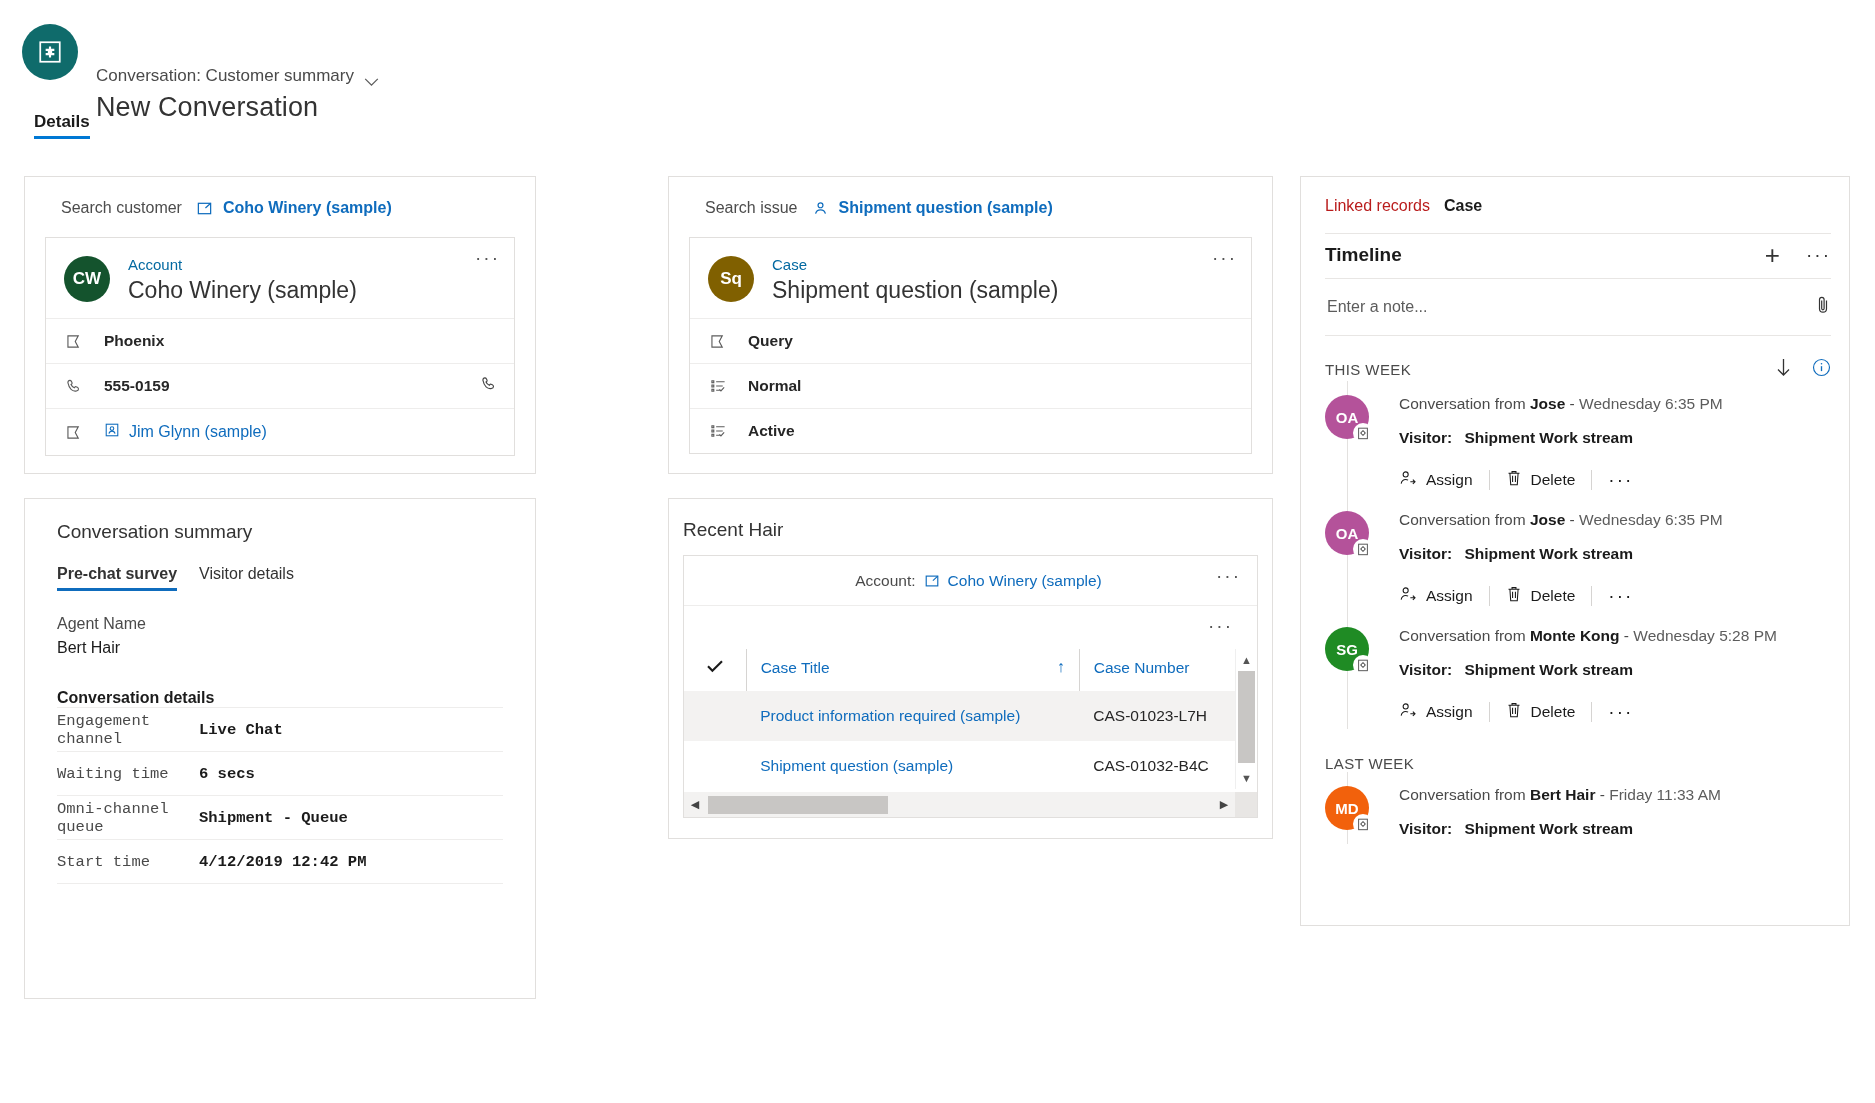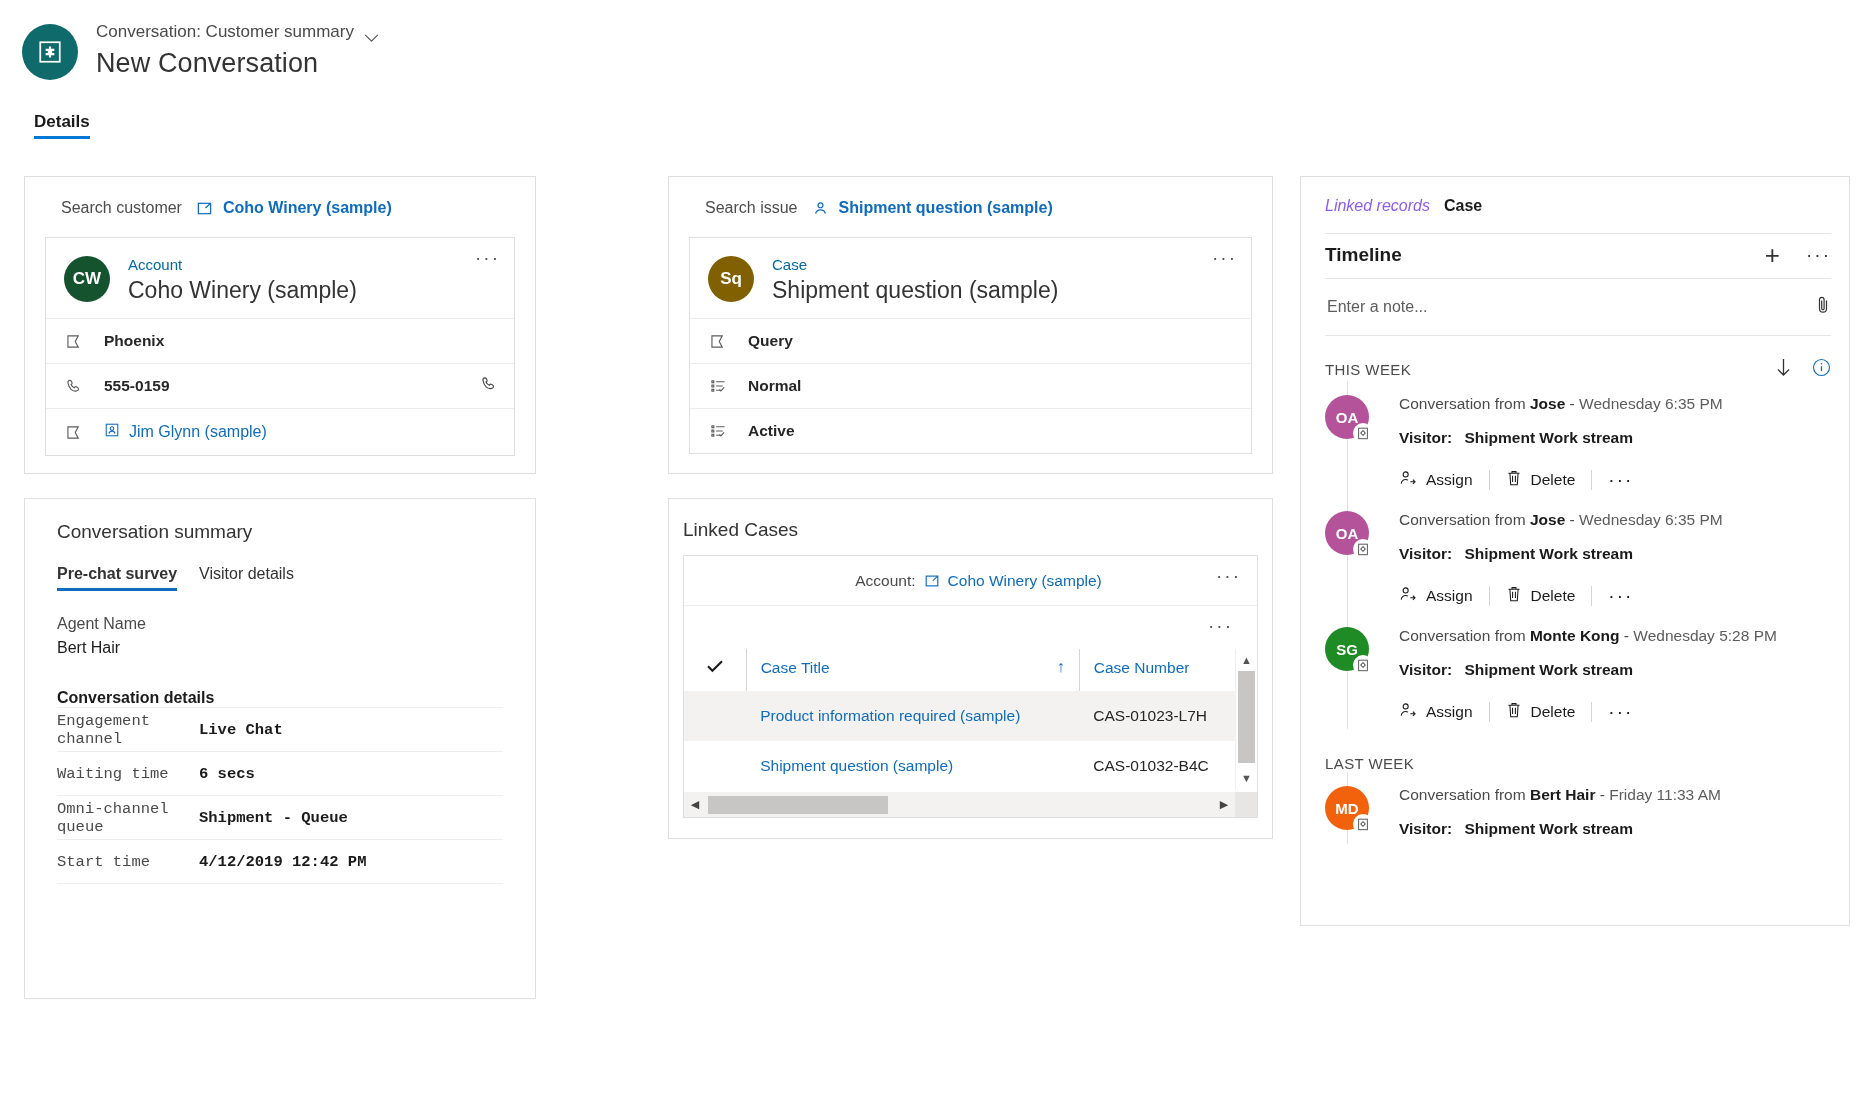--- a/index.html
+++ b/index.html
@@ -15,21 +15,21 @@
 
   
   .header { display:flex; align-items:flex-start; padding: 22px 0 0 22px; height: 100px; }
   .header-avatar {
     width: 56px; height: 56px; border-radius: 50%;
     background: #0f6b6b; display:flex; align-items:center; justify-content:center;
     flex: 0 0 56px; margin-top: 2px;
   }
   .header-avatar svg { width: 26px; height: 26px; }
   .header-text { margin-left: 18px; }
-  .header-sub { font-size: 17px; color: #4a4a4a; display:flex; align-items:center; gap:10px; line-height: 20px; }
+  .header-sub { font-size: 17px; color: #4a4a4a; display:flex; align-items:center; gap:10px; line-height: 20px; margin-top: 44px; }
   .chev { display:inline-block; width:15px; height:9px; }
   .header-title { font-size: 27px; color: #333; font-weight: 400; margin-top: 6px; letter-spacing:.1px;}
 
   
   .tabbar { padding-left: 34px; margin-top: 12px; }
   .tab-details { display:inline-block; font-size: 17px; font-weight: 600; color:#1b1b1b; padding-bottom: 7px; position: relative;}
   .tab-details:after { content:""; position:absolute; left:0; right:0; bottom:0; height:3px; background:#0078d4; }
 
   
   .content { position:absolute; left:0; top:176px; right:0; bottom:0; }
@@ -100,21 +100,21 @@
   .vthumb { position:absolute; left:2px; right:2px; top: 22px; bottom: 26px; background:#c8c6c4; }
   .vs-arrow { position:absolute; left:0; right:0; height: 22px; display:flex; align-items:center; justify-content:center; color:#555; font-size: 11px;}
   .vs-up { top:0; } .vs-dn { bottom:0; }
   .hscroll { height: 26px; background:#f3f2f1; display:flex; align-items:center; position:relative; border-top:1px solid #fff;}
   .hs-arrow { width: 22px; text-align:center; color:#444; font-size: 11px; }
   .hthumb { height: 18px; background:#c8c6c4; width: 180px; margin-left: 2px; }
   .hs-corner { position:absolute; right:0; top:0; bottom:0; width:22px; background:#e8e6e4;}
 
   
   .tl-linked { display:flex; align-items:center; gap: 14px; padding: 20px 0 0 24px; font-size: 16px; }
-  .tl-linked .lbl { color:#8b5cf6;font-style:italic; }
+  .tl-linked .lbl { color:#b91c1c; }
   .tl-linked .val { color:#1b1b1b; font-weight: 700; }
   .tl-head { display:flex; align-items:center; margin: 18px 18px 0 24px; padding: 10px 0 12px 0;
              border-top:1px solid #e8e6e4; border-bottom:1px solid #e8e6e4; }
   .tl-head h3 { margin:0; font-size: 19px; font-weight: 700; color:#1b1b1b; flex:1; }
   .tl-add { font-size: 26px; color:#333; line-height: 18px; margin-right: 26px; cursor:pointer; font-weight:300;}
   .tl-dots { color:#333; font-size:19px; letter-spacing:2px; line-height:10px; cursor:pointer; }
   .tl-note { display:flex; align-items:center; margin: 0 18px 0 24px; padding: 16px 0 16px 0; border-bottom:1px solid #e8e6e4;}
   .tl-note input { border:0; outline:0; font-size: 16px; color:#5c5c5c; flex:1; background:transparent; font-family:inherit;}
   .tl-note input::placeholder { color:#5c5c5c; }
   .clip { color:#333; }
@@ -327,21 +327,21 @@
                 <path d="M6.5 4h9M6.5 8.5h7M6.5 13h4"></path>
                   <path d="M10 12l1.6 1.8L15 10"></path>
               </svg>
             </span>
             <span class="field-val">Active</span>
           </div>
         </div>
       </div>
 
       <div class="panel" style="margin-top:24px; height:341px;">
-        <div class="rc-title">Linked Cases</div>
+        <div class="rc-title">Recent Hair</div>
         <div class="rc-inner">
           <div class="rc-acct">
             <span class="rc-acct-label">Account:</span>
             <span class="search-icon">
               <svg width="16" height="16" viewBox="0 0 18 18" fill="none" stroke="#0f6cbd" stroke-width="1.3">
                 <rect x="2.5" y="3.5" width="13" height="11"></rect>
                   <path d="M15.5 3.5L10 8.5"></path>
               </svg>
             </span>
             <a class="link-norm" href="#">Coho Winery (sample)</a>

